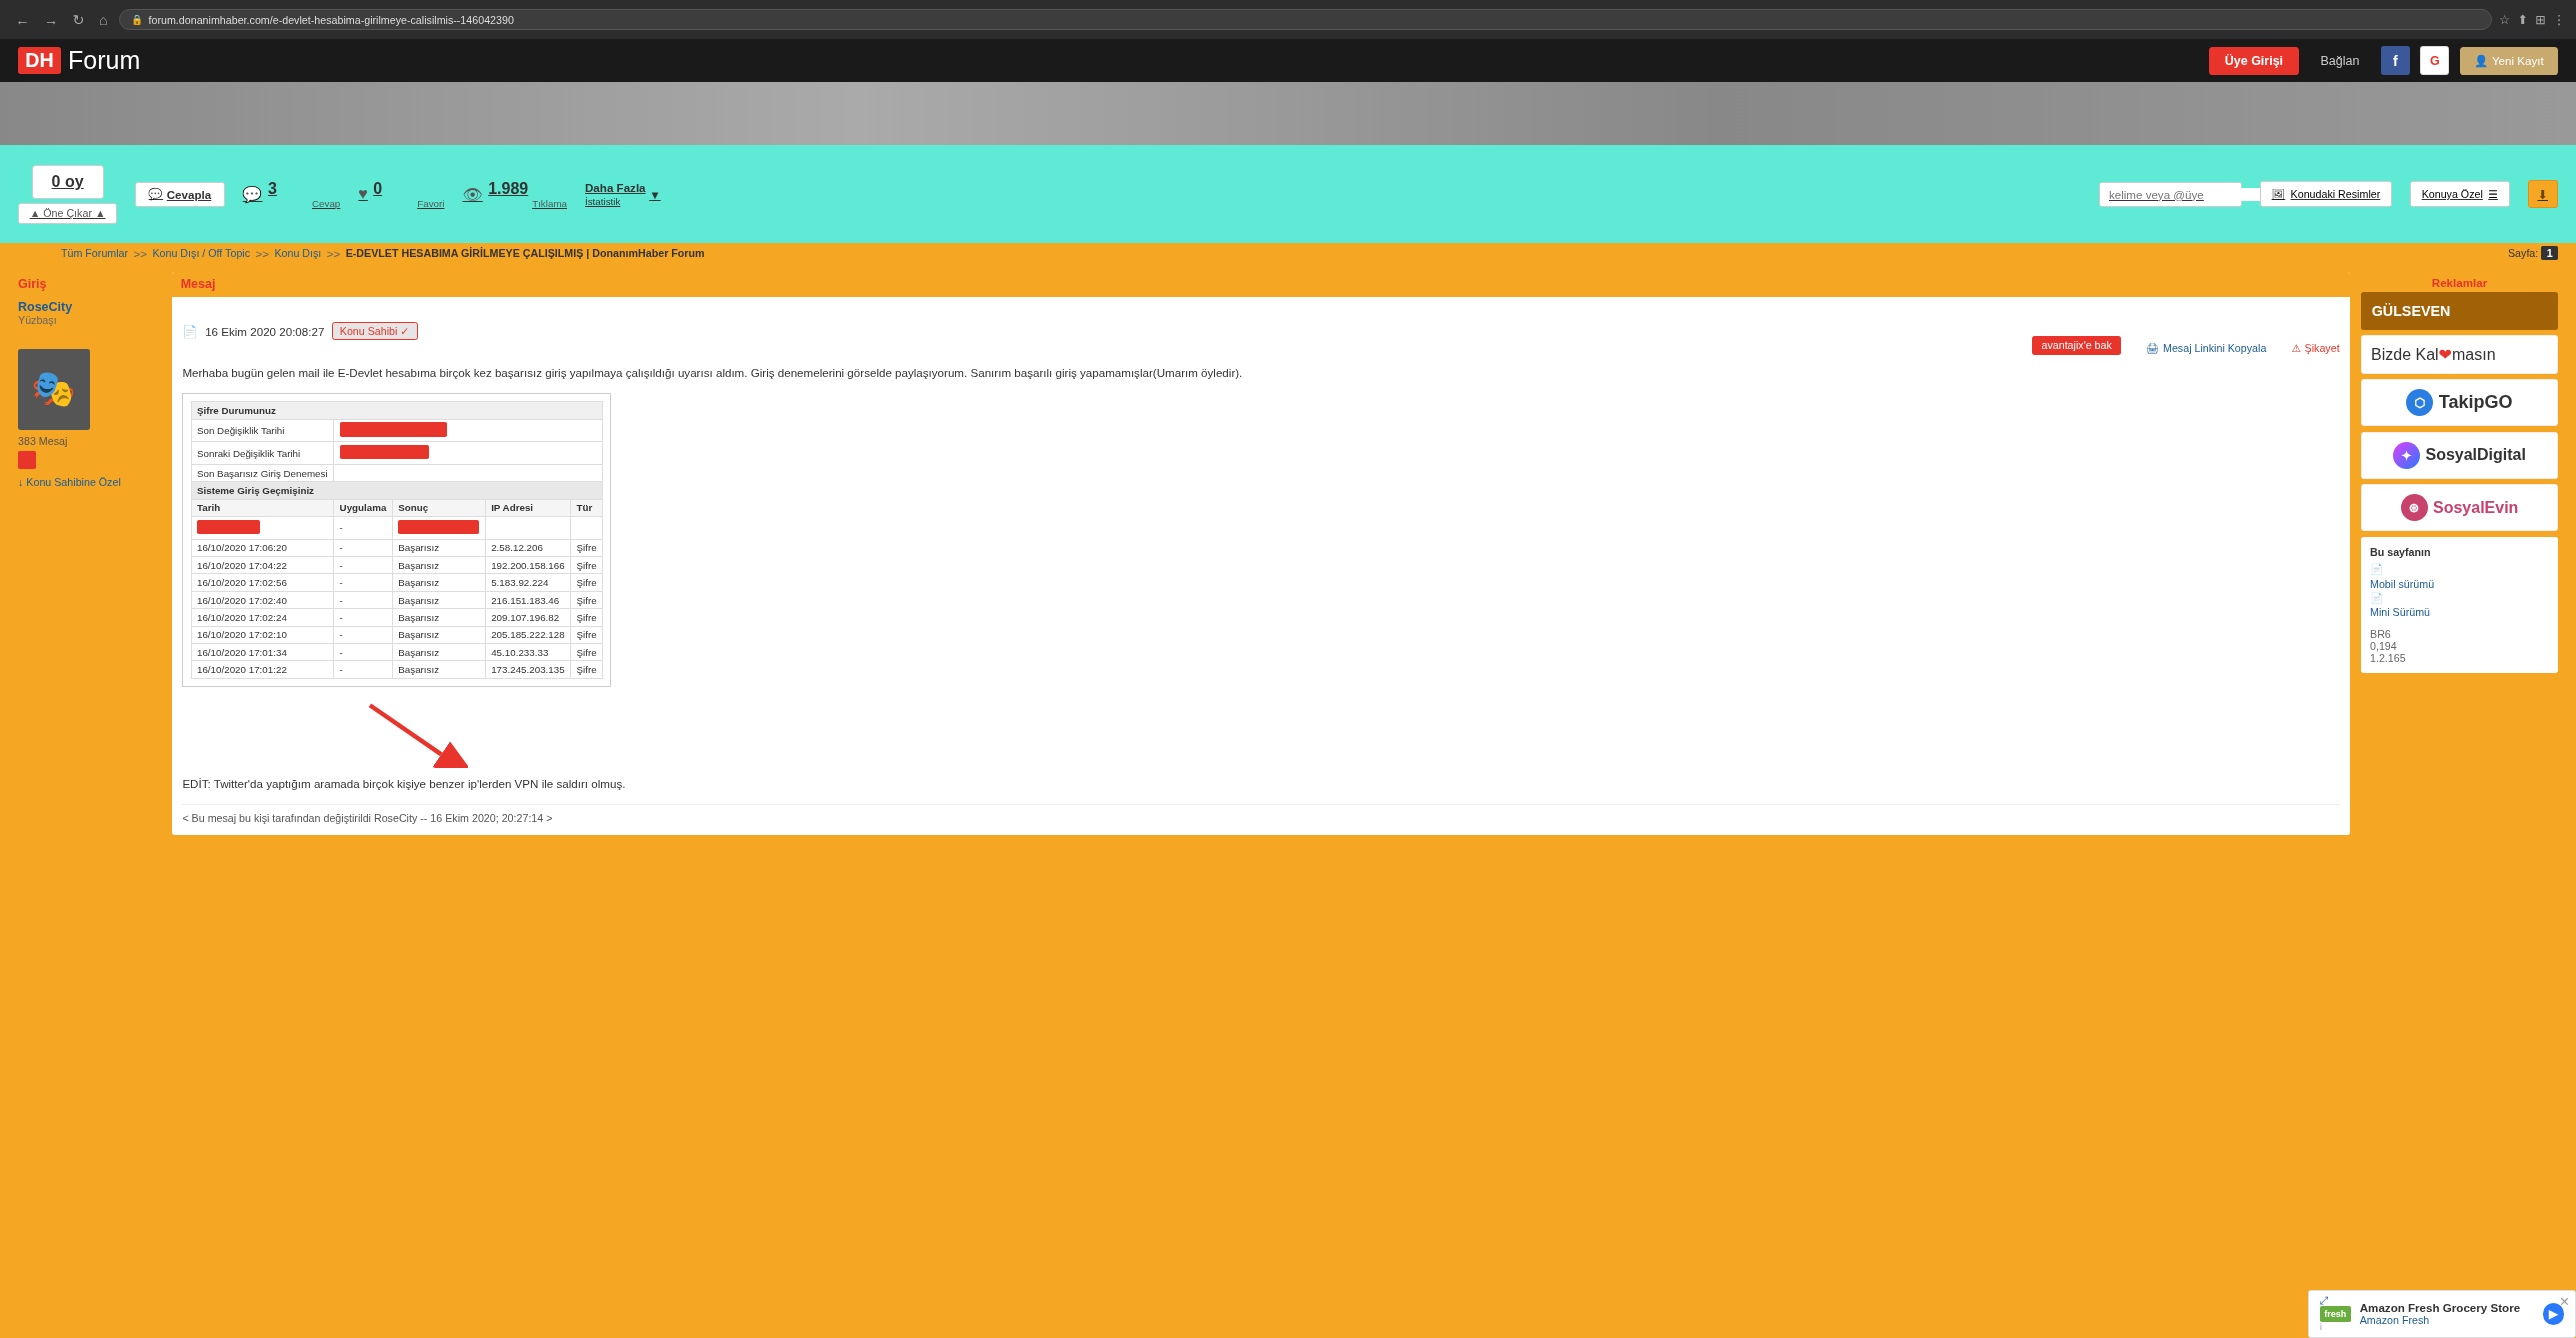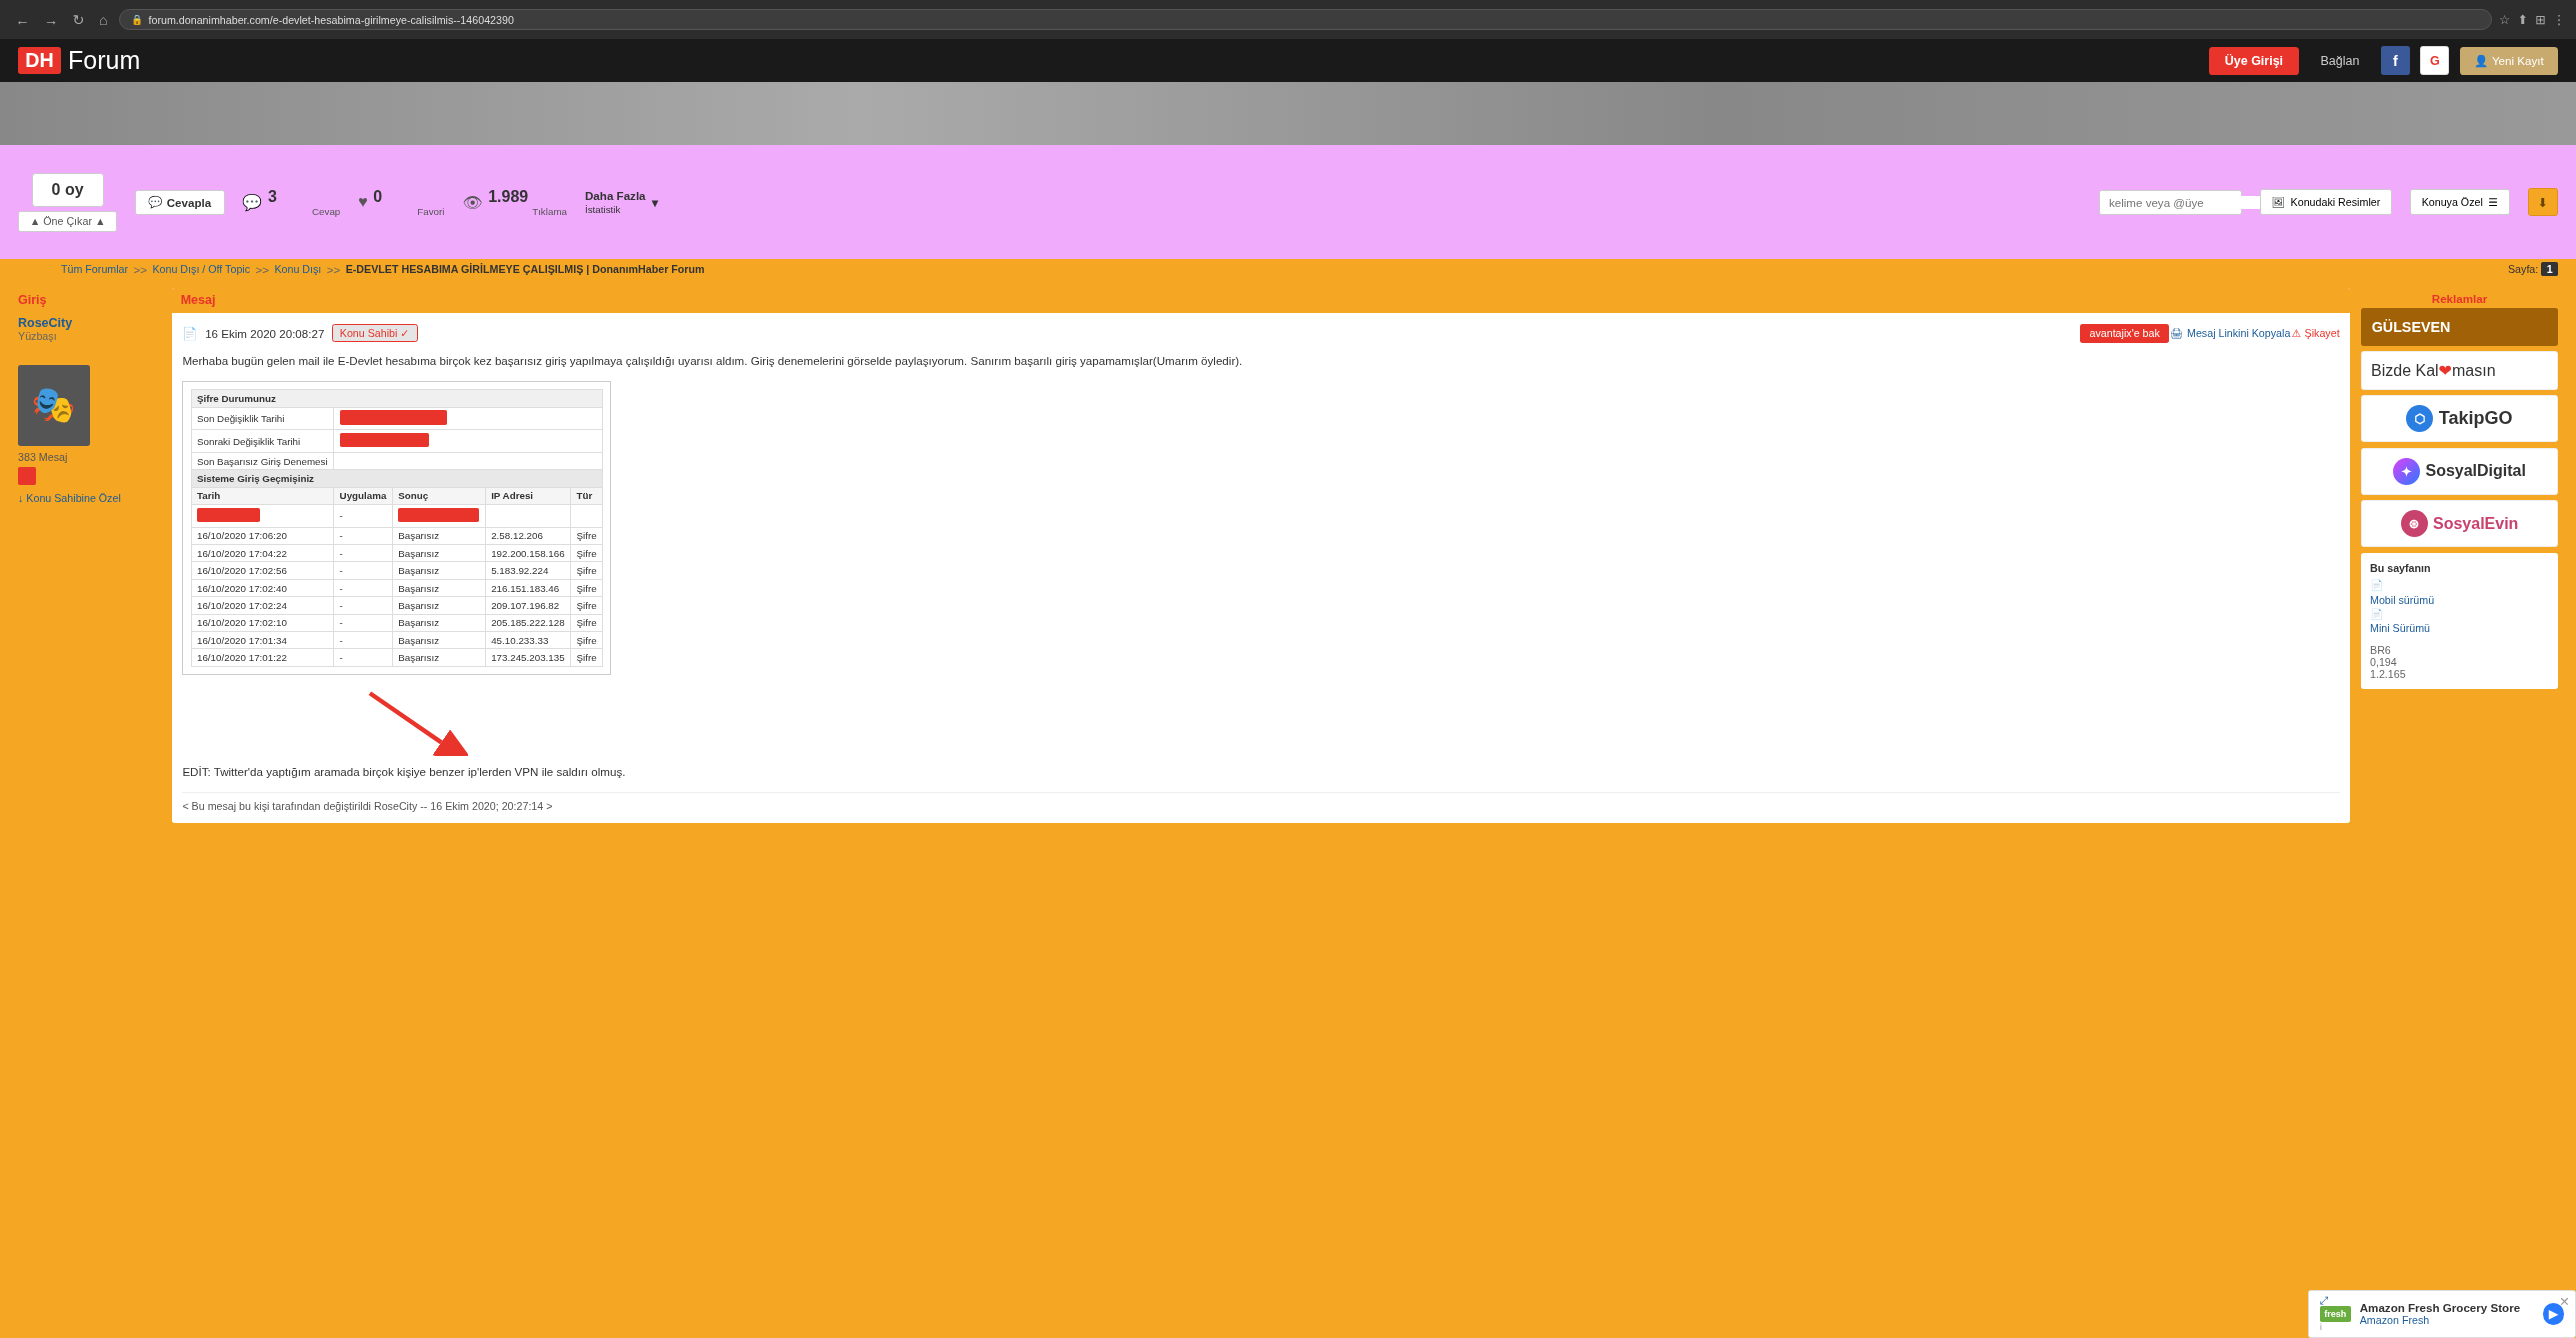--- a/index.html
+++ b/index.html
@@ -108,22 +108,23 @@
     
     .top-banner {
       height: 63px;
       background: #888;
       overflow: hidden;
       position: relative;
     }
 
     
     .orange-section {
-      background: #f0abfc;
-      padding: 20px 18px;
+      background: #5eead4;
+      padding: 12px 18px;
+      text-decoration: underline;
     }
 
     
     .stats-bar {
       display: flex;
       align-items: center;
       gap: 18px;
       padding: 7.2px 0;
     }
     .vote-box {
@@ -324,21 +325,21 @@
       background: #e5e5e5;
       border: 0.9px solid #e8342a;
       color: #e8342a;
       padding: 1.8px 7.2px;
       border-radius: 2.7px;
       font-size: 10.7px;
       display: flex;
       align-items: flex-end;
       gap: 3.6px;
     }
-    .post-actions { display: flex; align-items: center; gap: 1px; }
+    .post-actions { display: flex; align-items: flex-end; gap: 25px; margin-top: 28px; }
     .avantajix-btn {
       background: #e8342a;
       color: white;
       border: none;
       padding: 3.6px 9px;
       border-radius: 2.7px;
       font-size: 10.7px;
       cursor: pointer;
     }
     .mesaj-linki-btn {

